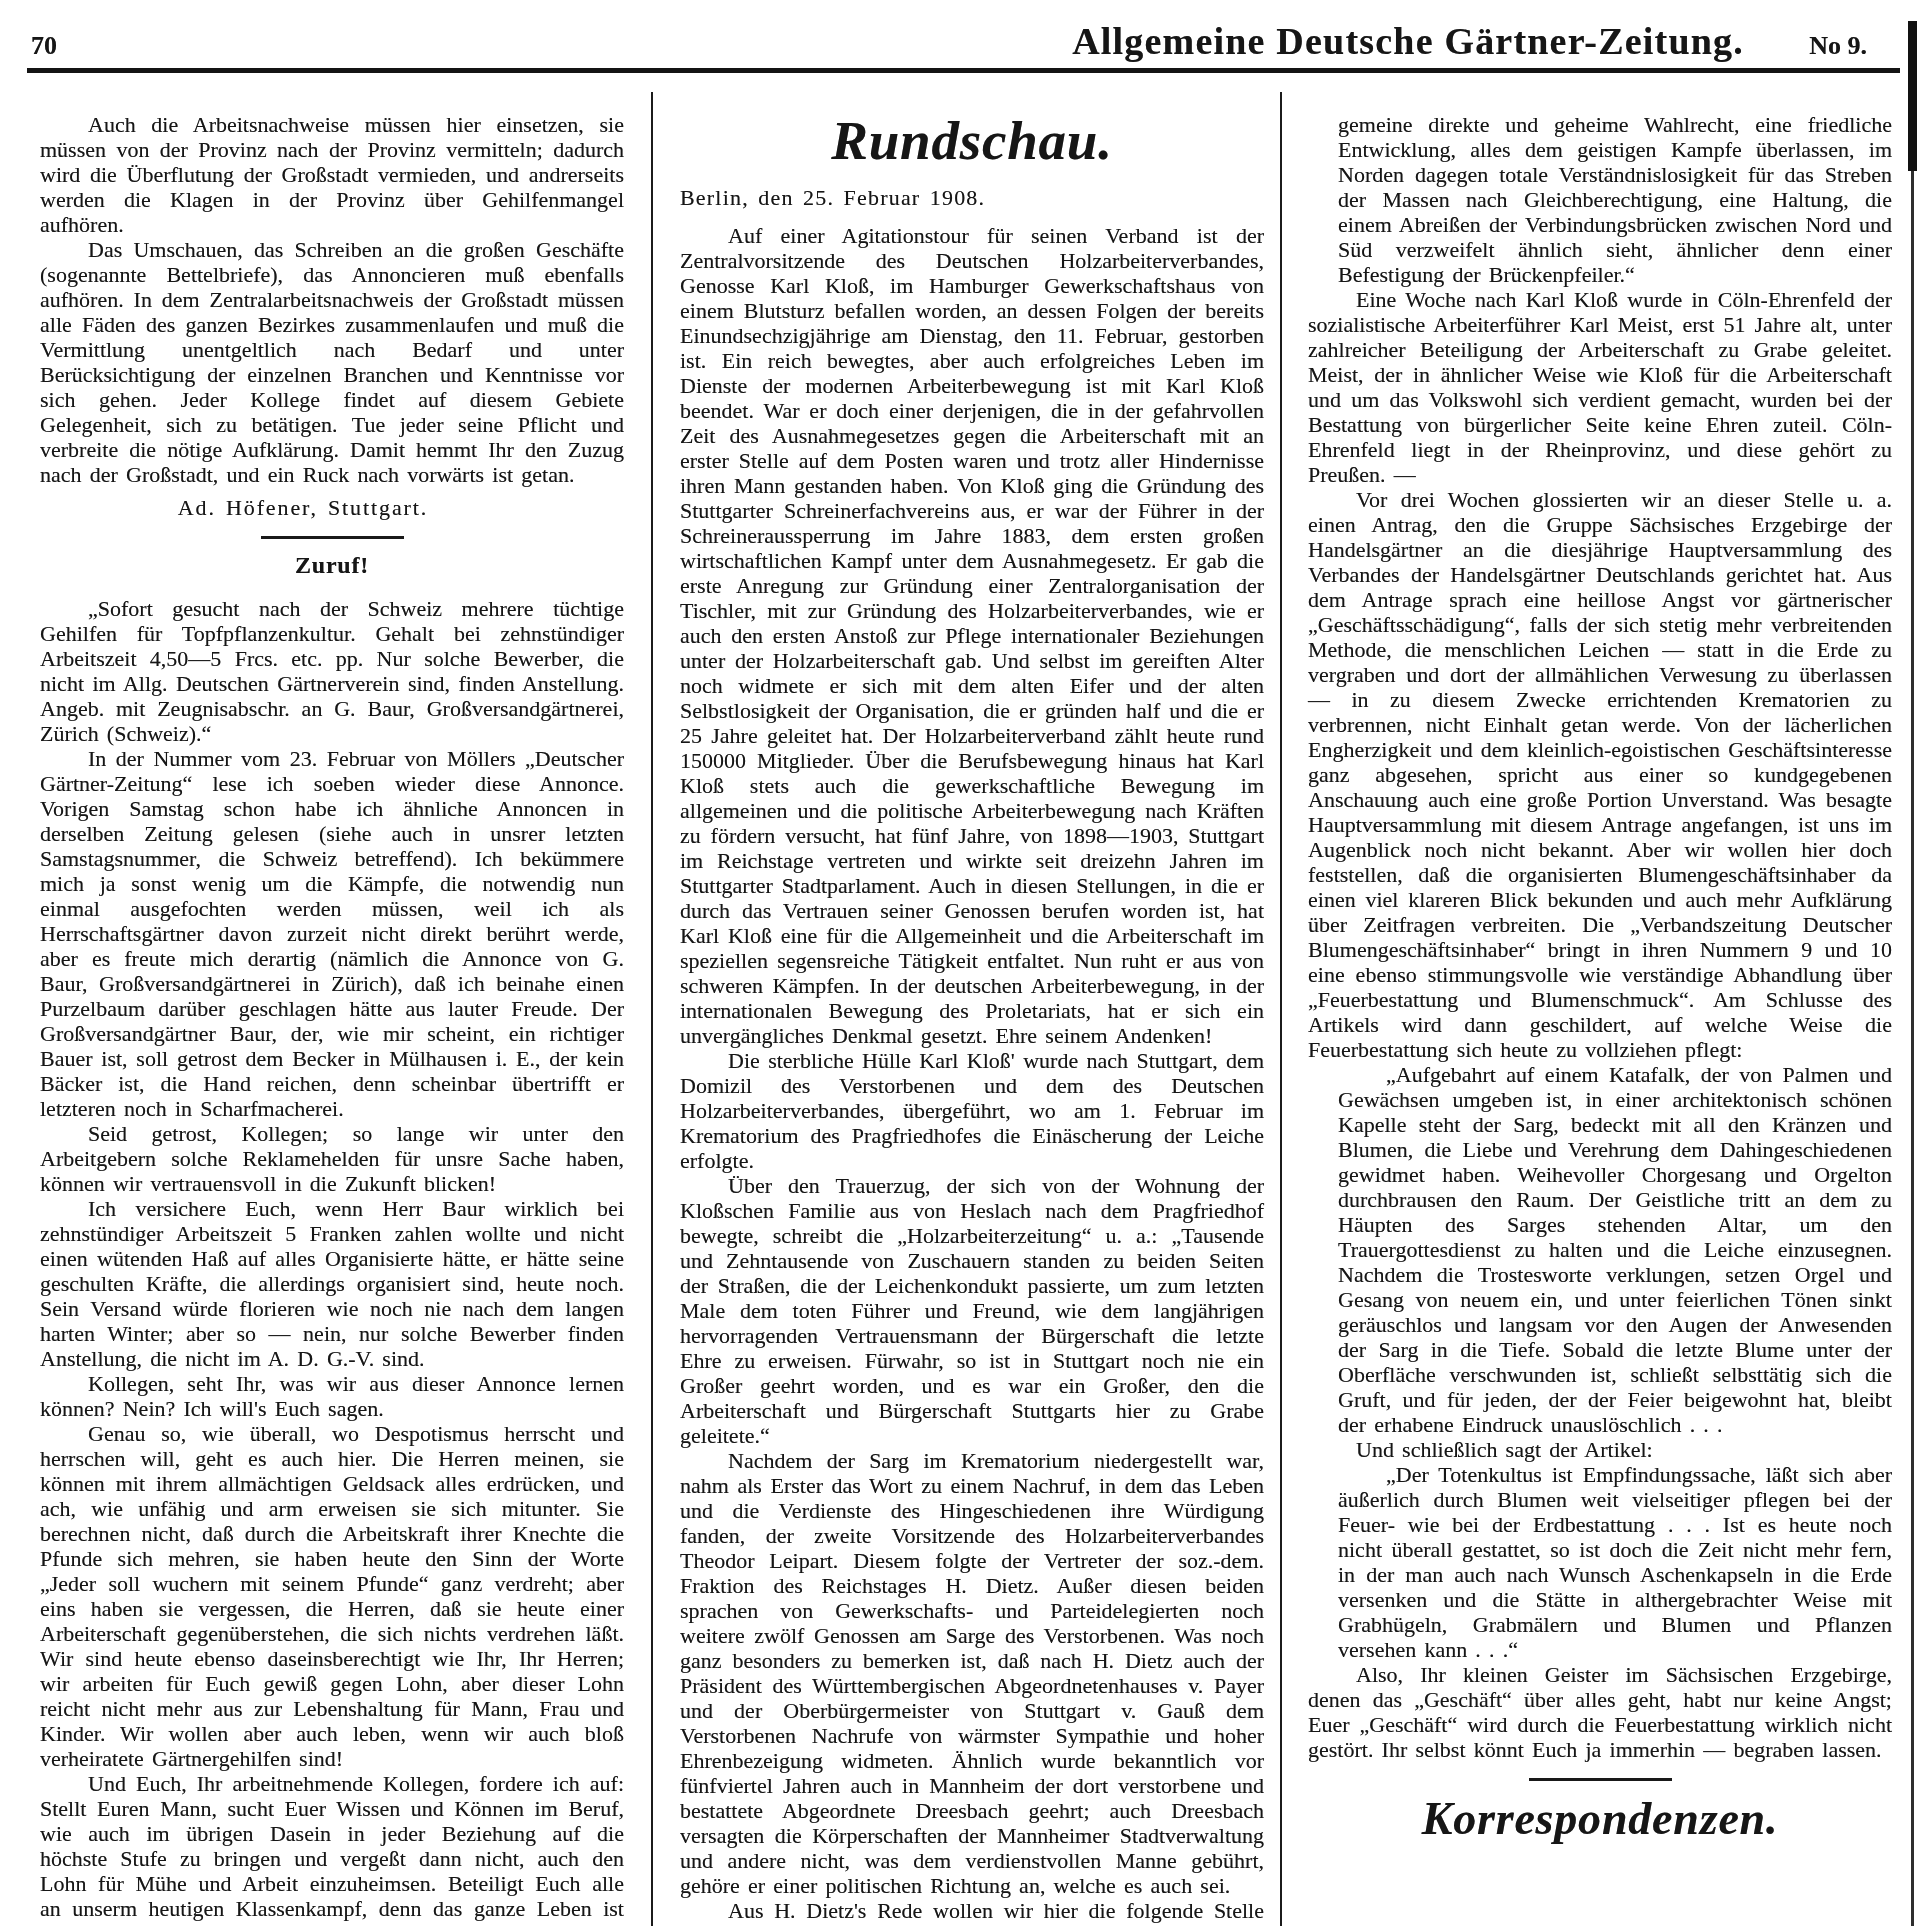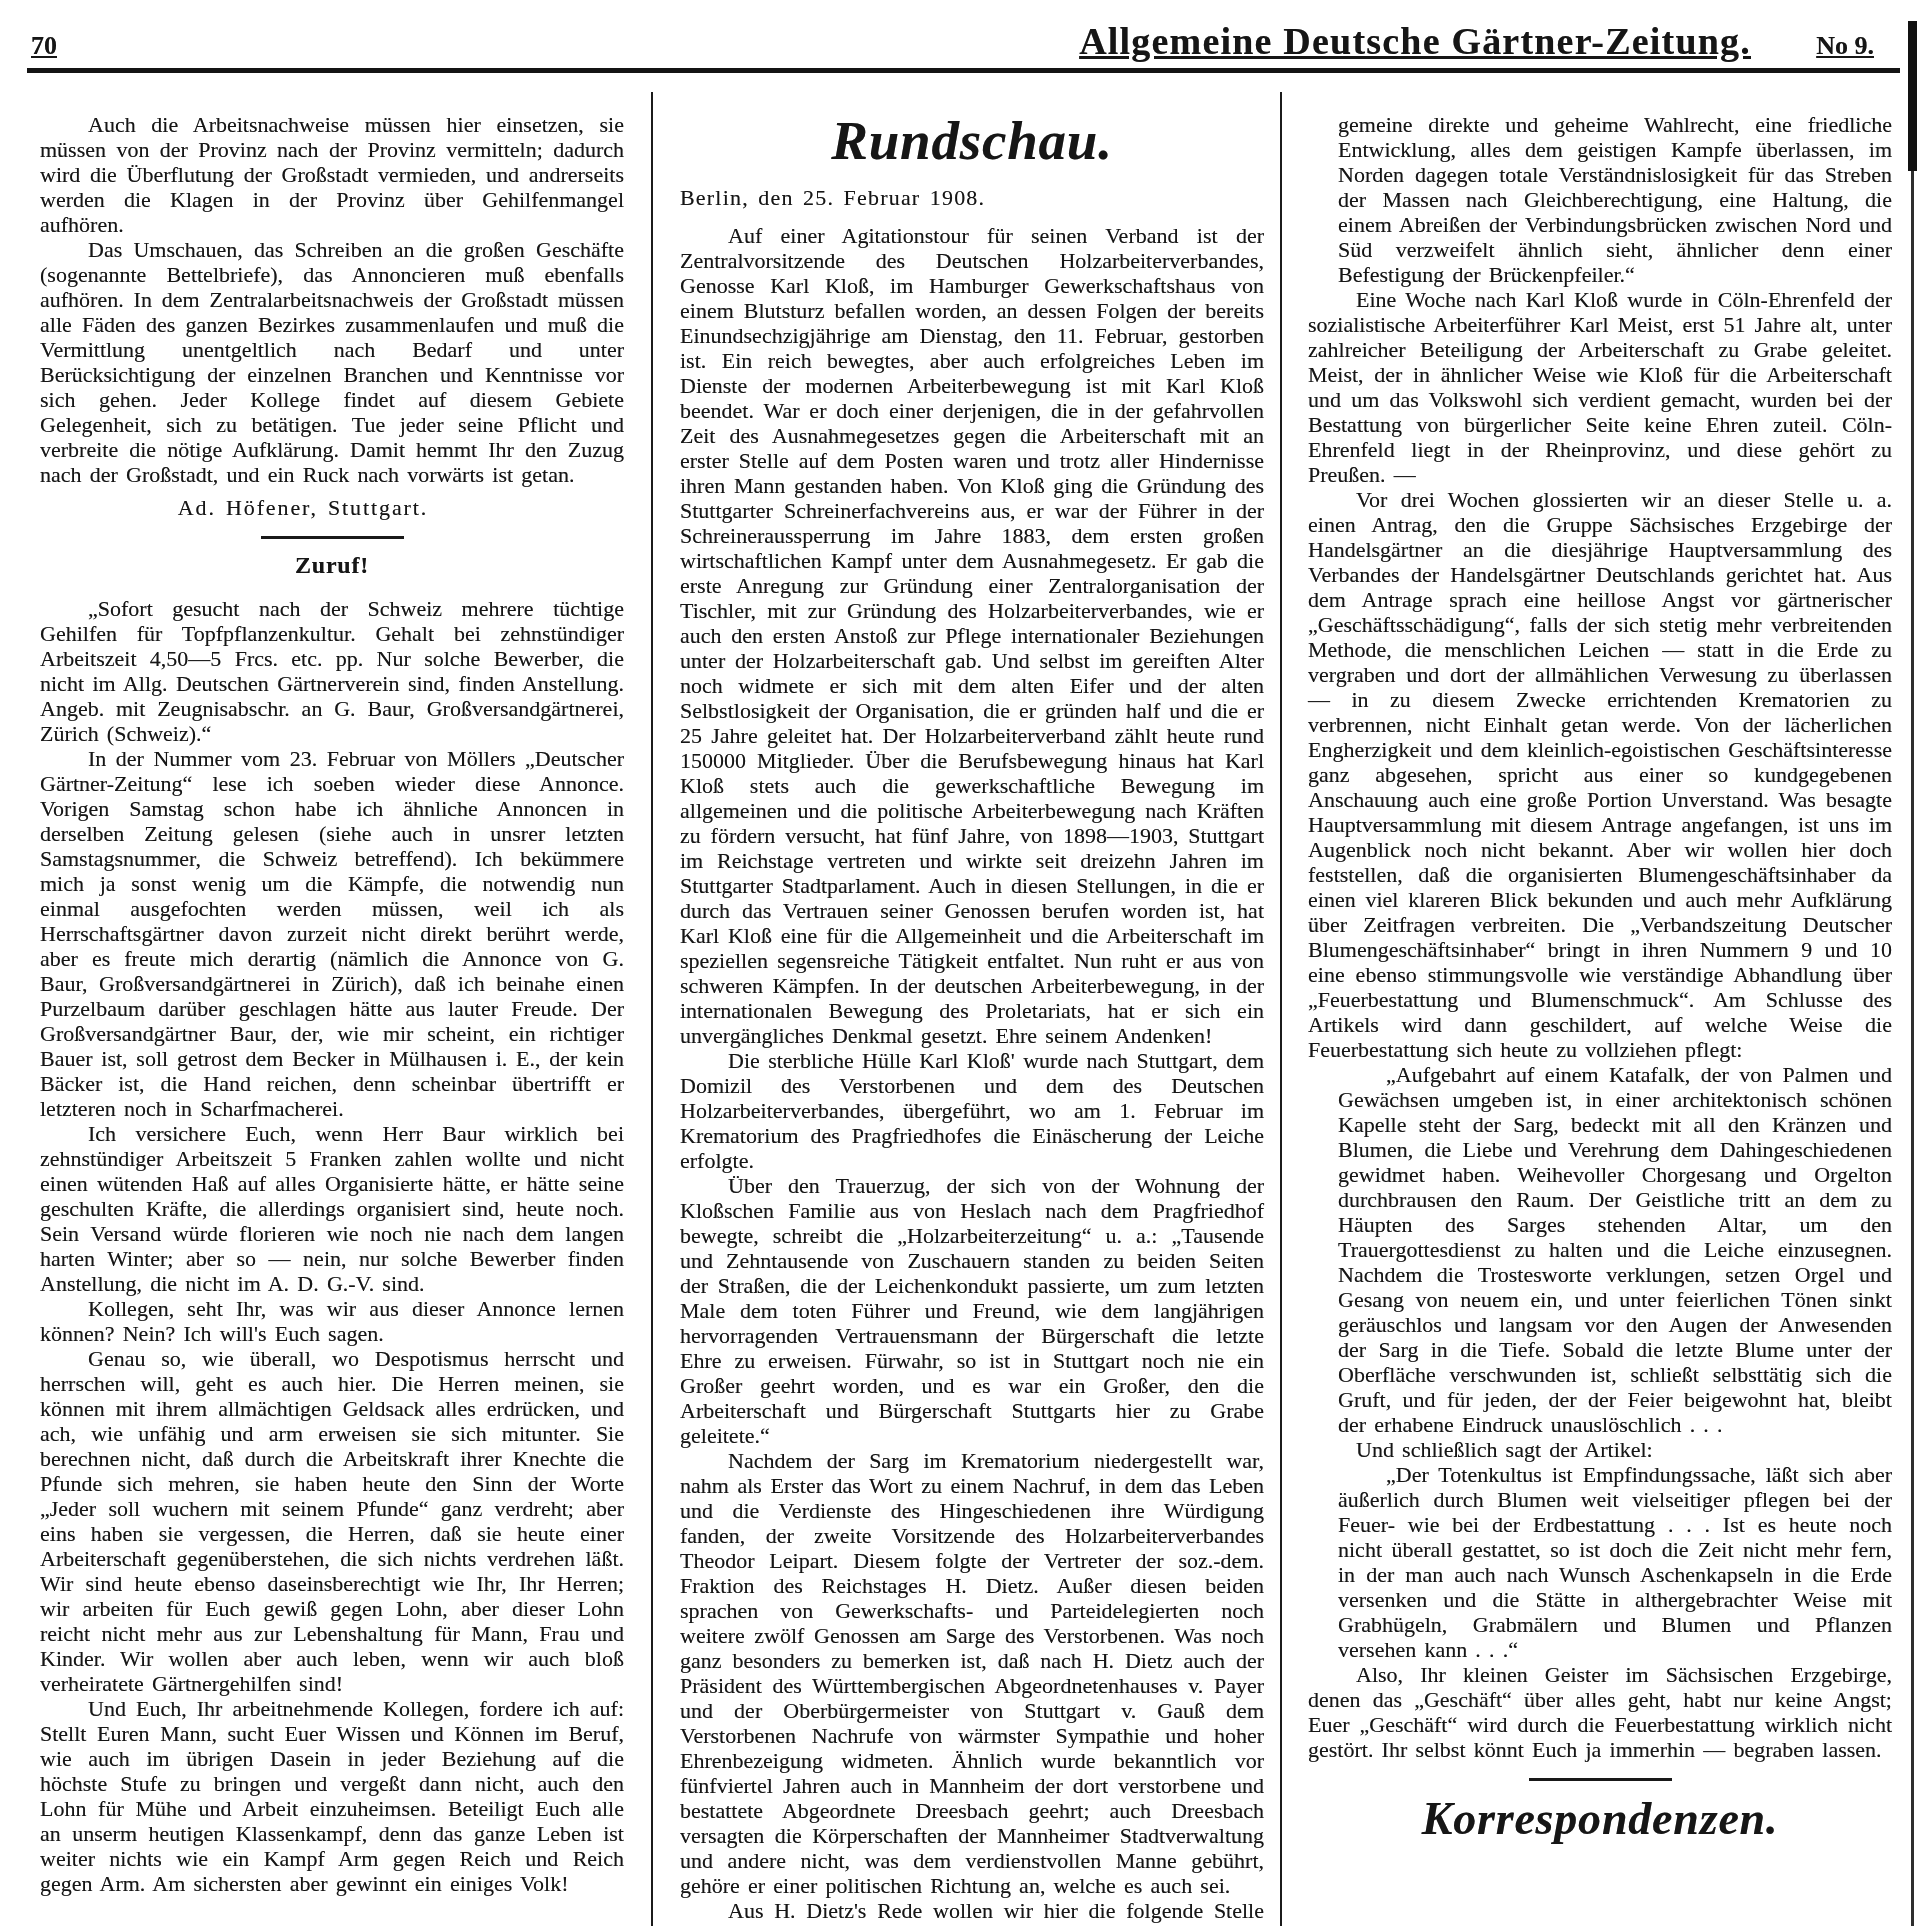--- a/index.html
+++ b/index.html
@@ -7,22 +7,22 @@
     position:relative;
     width:1920px; height:2648px;
     background:#ffffff;
     color:#161616;
     font-family:"Liberation Serif", serif;
     overflow:hidden;
     text-shadow:0 0 0.4px rgba(10,10,10,0.45);
   }
   
   .header {
-    position:absolute; top:18.5px; left:31px; right:46px;
-    display:grid; grid-template-columns:100px 1fr 123px; align-items:baseline;text-decoration:underline;
+    position:absolute; top:18.5px; left:31px; right:53px;
+    display:grid; grid-template-columns:100px 1fr 123px; align-items:baseline;
   }
   .page-number { font-size:26px; font-weight:bold; }
   .masthead   { font-size:38px; font-weight:bold; text-align:right; letter-spacing:1.2px; white-space:nowrap; }
   .issue      { font-size:26px; font-weight:bold; text-align:right; }
   .header-rule {
     position:absolute; top:68px; left:27px; width:1873px; height:4.6px;
     background:#141414; border:none; margin:0;
   }
   
   .col {
@@ -93,20 +93,21 @@
       </div>
     <p class="signature right">Ad. Höfener, Stuttgart.</p>
     <hr class="rule-short">
     <h2 class="heading-md">Zuruf!</h2>
     <div>
 
         <p class="para"><span>„Sofort gesucht nach der Schweiz mehrere tüchtige Gehilfen für Topfpflanzenkultur. Gehalt bei zehnstündiger Arbeitszeit 4,50—5 Frcs. etc. pp. Nur solche Bewerber, die nicht im Allg. Deutschen Gärtnerverein sind, finden Anstellung. Angeb. mit Zeugnisabschr. an G. Baur, Großversandgärtnerei, Zürich (Schweiz).“</span></p>
 
         <p class="para"><span>In der Nummer vom 23. Februar von Möllers „Deutscher Gärtner-Zeitung“ lese ich soeben wieder diese Annonce. Vorigen Samstag schon habe ich ähnliche Annoncen in derselben Zeitung gelesen (siehe auch in unsrer letzten Samstagsnummer, die Schweiz betreffend). Ich bekümmere mich ja sonst wenig um die Kämpfe, die notwendig nun einmal ausgefochten werden müssen, weil ich als Herrschaftsgärtner davon zurzeit nicht direkt berührt werde, aber es freute mich derartig (nämlich die Annonce von G. Baur, Großversandgärtnerei in Zürich), daß ich beinahe einen Purzelbaum darüber geschlagen hätte aus lauter Freude. Der Großversandgärtner Baur, der, wie mir scheint, ein richtiger Bauer ist, soll getrost dem Becker in Mülhausen i. E., der kein Bäcker ist, die Hand reichen, denn scheinbar übertrifft er letzteren noch in Scharfmacherei.</span></p>
 
+        <p class="para"><span>Seid getrost, Kollegen; so lange wir unter den Arbeitgebern solche Reklamehelden für unsre Sache haben, können wir vertrauensvoll in die Zukunft blicken!</span></p>
 
         <p class="para"><span>Ich versichere Euch, wenn Herr Baur wirklich bei zehnstündiger Arbeitszeit 5 Franken zahlen wollte und nicht einen wütenden Haß auf alles Organisierte hätte, er hätte seine geschulten Kräfte, die allerdings organisiert sind, heute noch. Sein Versand würde florieren wie noch nie nach dem langen harten Winter; aber so — nein, nur solche Bewerber finden Anstellung, die nicht im A. D. G.-V. sind.</span></p>
 
         <p class="para"><span>Kollegen, seht Ihr, was wir aus dieser Annonce lernen können? Nein? Ich will's Euch sagen.</span></p>
 
         <p class="para"><span>Genau so, wie überall, wo Despotismus herrscht und herrschen will, geht es auch hier. Die Herren meinen, sie können mit ihrem allmächtigen Geldsack alles erdrücken, und ach, wie unfähig und arm erweisen sie sich mitunter. Sie berechnen nicht, daß durch die Arbeitskraft ihrer Knechte die Pfunde sich mehren, sie haben heute den Sinn der Worte „Jeder soll wuchern mit seinem Pfunde“ ganz verdreht; aber eins haben sie vergessen, die Herren, daß sie heute einer Arbeiterschaft gegenüberstehen, die sich nichts verdrehen läßt. Wir sind heute ebenso daseinsberechtigt wie Ihr, Ihr Herren; wir arbeiten für Euch gewiß gegen Lohn, aber dieser Lohn reicht nicht mehr aus zur Lebenshaltung für Mann, Frau und Kinder. Wir wollen aber auch leben, wenn wir auch bloß verheiratete Gärtnergehilfen sind!</span></p>
 
         <p class="para"><span>Und Euch, Ihr arbeitnehmende Kollegen, fordere ich auf: Stellt Euren Mann, sucht Euer Wissen und Können im Beruf, wie auch im übrigen Dasein in jeder Beziehung auf die höchste Stufe zu bringen und vergeßt dann nicht, auch den Lohn für Mühe und Arbeit einzuheimsen. Beteiligt Euch alle an unserm heutigen Klassenkampf, denn das ganze Leben ist weiter nichts wie ein Kampf Arm gegen Reich und Reich gegen Arm. Am sichersten aber gewinnt ein einiges Volk!</span></p>
 
       </div>

